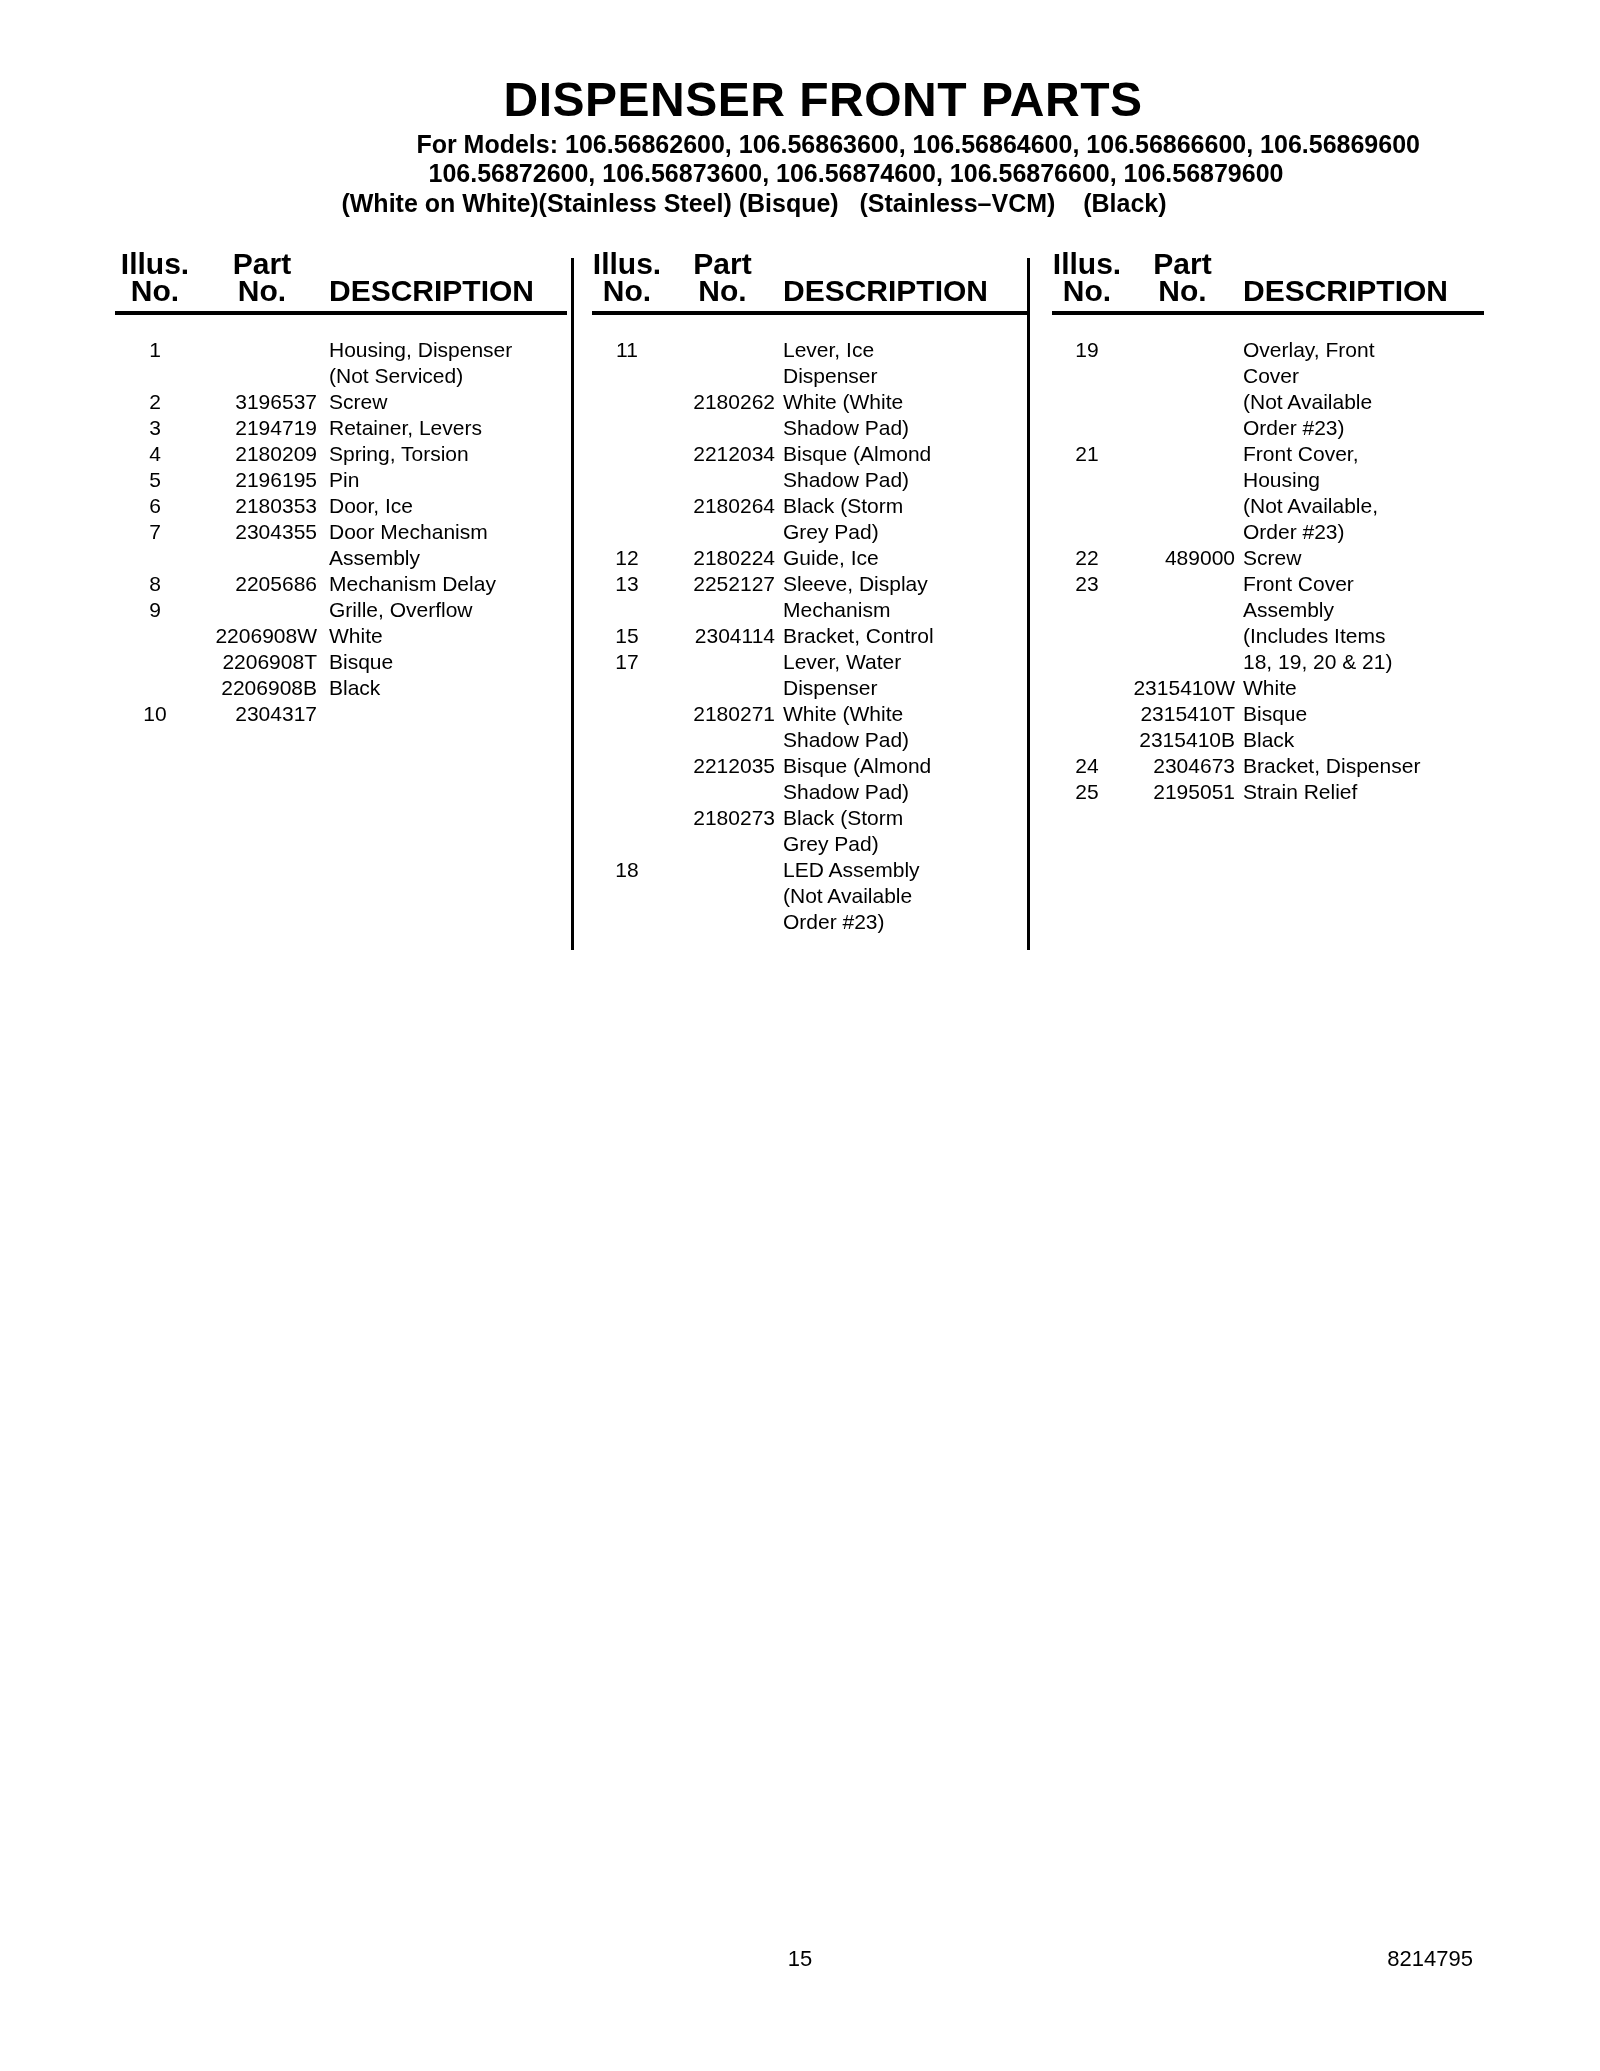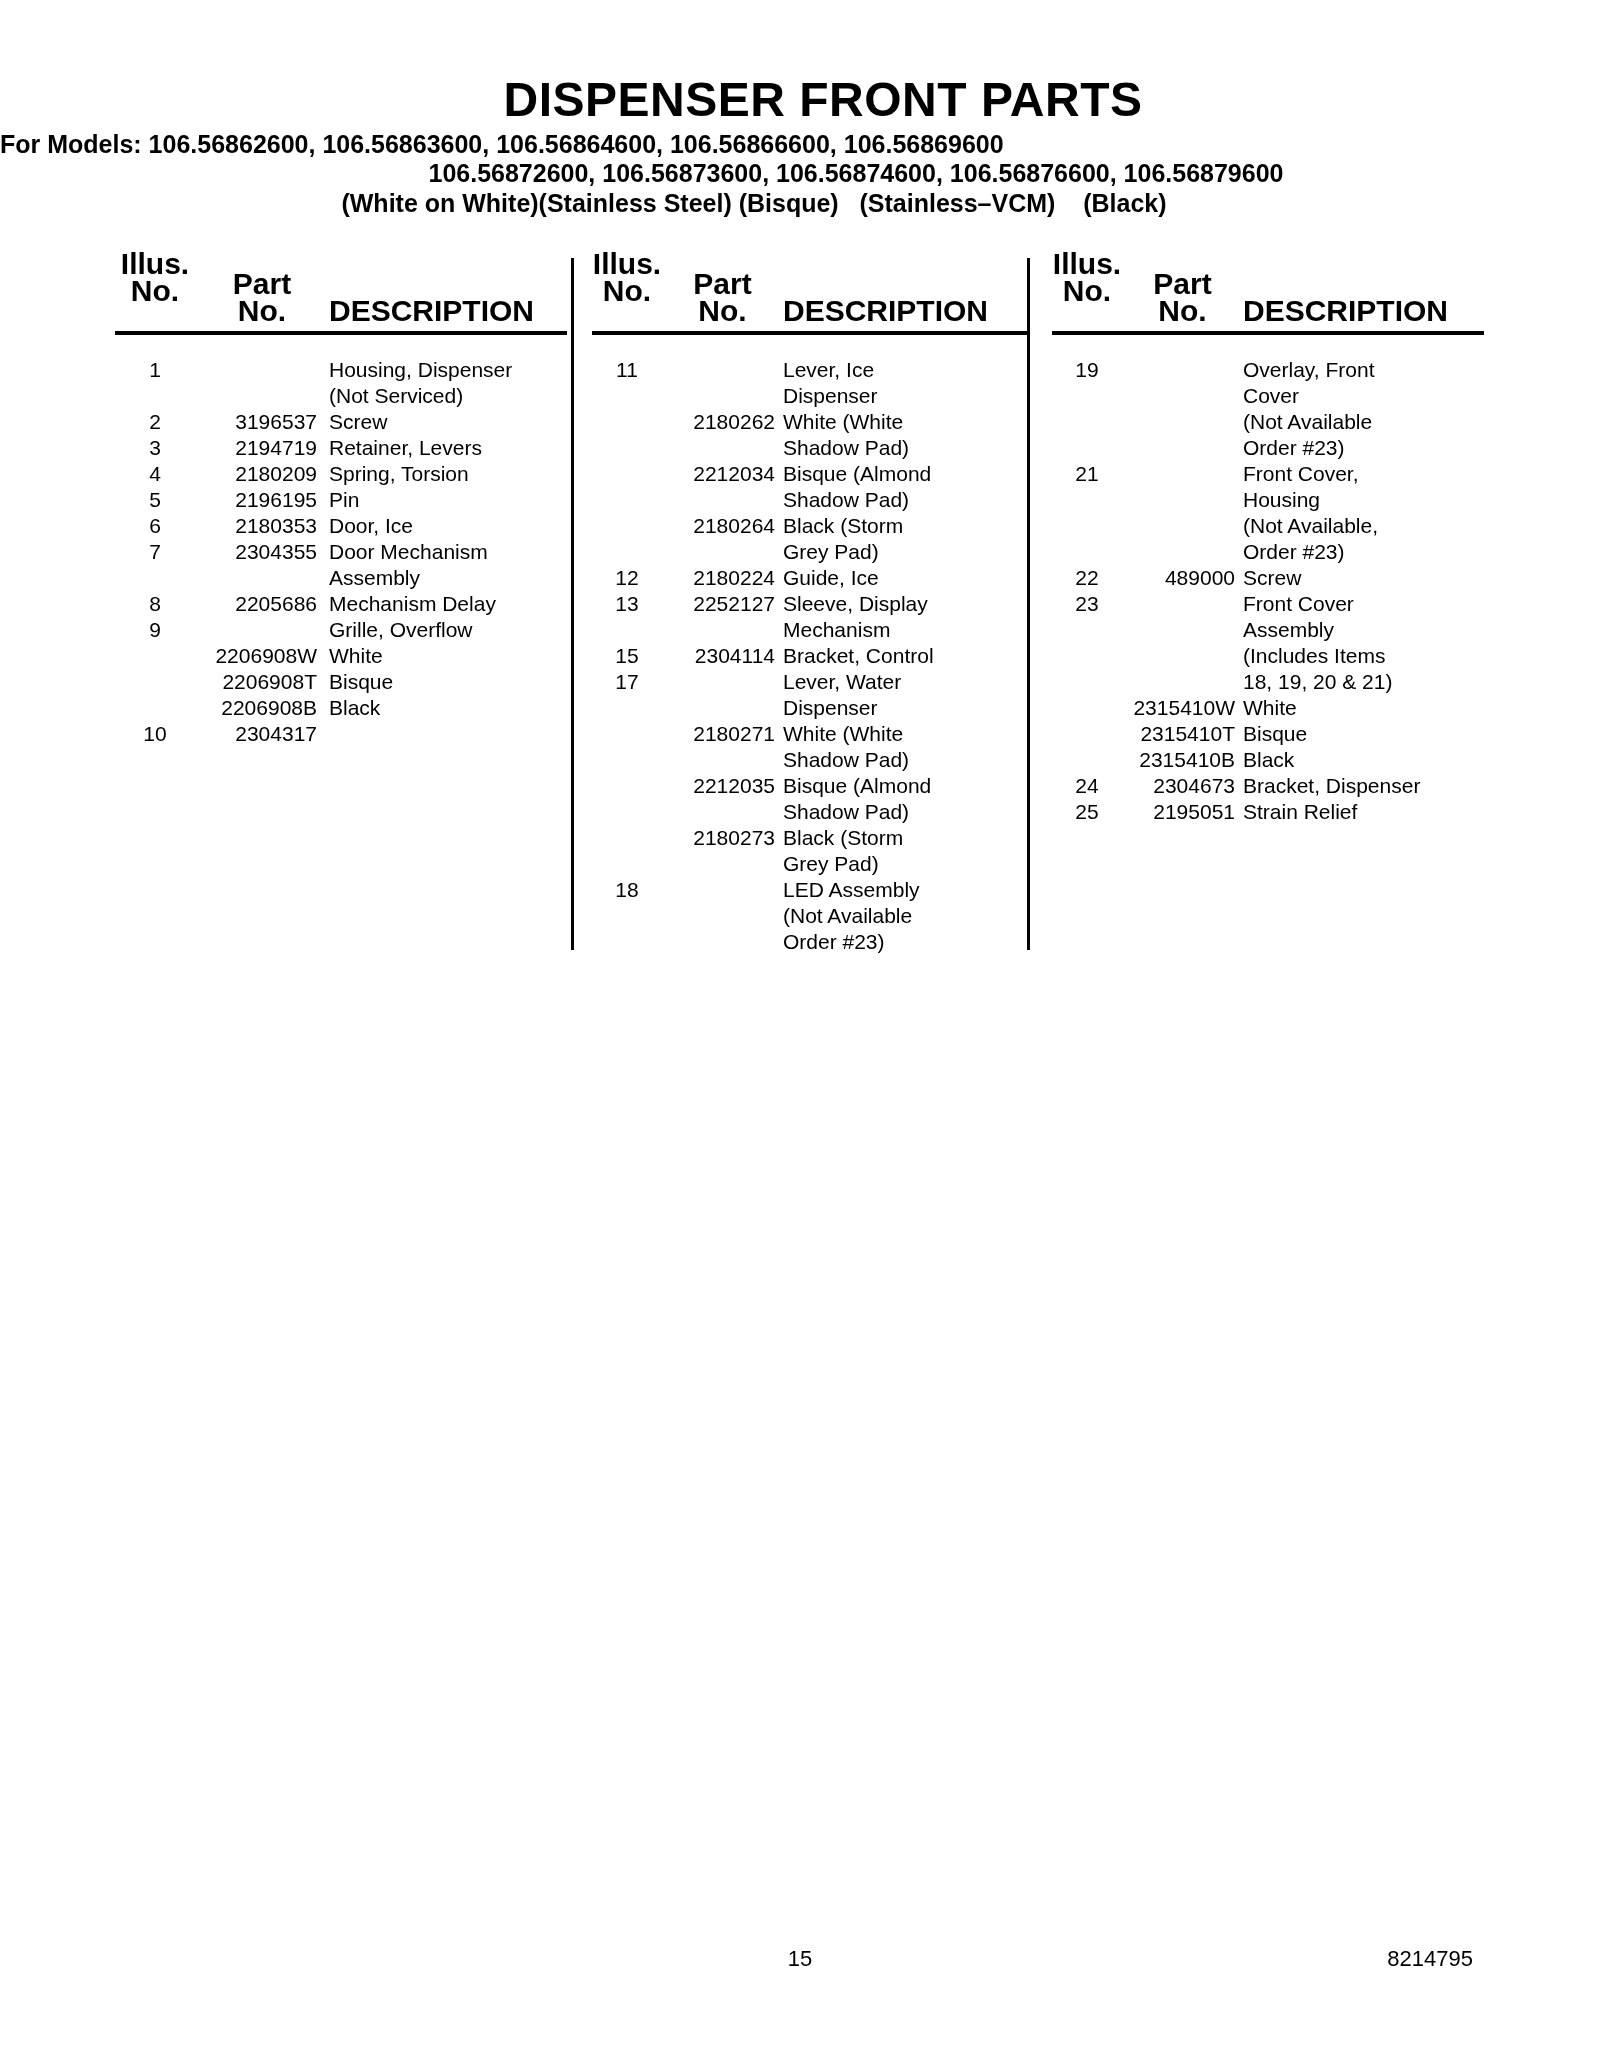--- a/index.html
+++ b/index.html
@@ -27,21 +27,21 @@
     line-height: 52px;
     font-weight: bold;
     letter-spacing: 0.5px;
     padding-left: 23px;
   }
   .models-line1 {
     position: absolute;
     top: 130px;
     left: 0;
     width: 1420px;
-    text-align: left;
+    text-align: right;
     font-size: 25px;
     line-height: 29px;
     font-weight: bold;
   }
   .models-line2 {
     position: absolute;
     top: 159px;
     left: 56px;           
     width: 1600px;
     text-align: center;
@@ -76,21 +76,21 @@
   .grid-b { display: grid; grid-template-columns: 70px 105px 1fr; column-gap: 8px;  }
 
   .col-header {
     font-weight: bold;
     font-size: 30px;
     line-height: 27px;
     border-bottom: 4px solid #000;
     padding-bottom: 7px;
   }
   .hdr-illus { text-align: center; white-space: pre-line; }
-  .hdr-part  { text-align: center; white-space: pre-line; margin-top: 20px; }
+  .hdr-part  { text-align: center; white-space: pre-line; }
   .hdr-desc  { align-self: end; }
 
   .rows { margin-top: 22px; }
   .cell.illus { text-align: center; }
   .cell.part  { display: flex; justify-content: flex-end; white-space: nowrap; }
   .cell.desc  { white-space: pre-line; }
 
   
   .vdiv {
     position: absolute;

